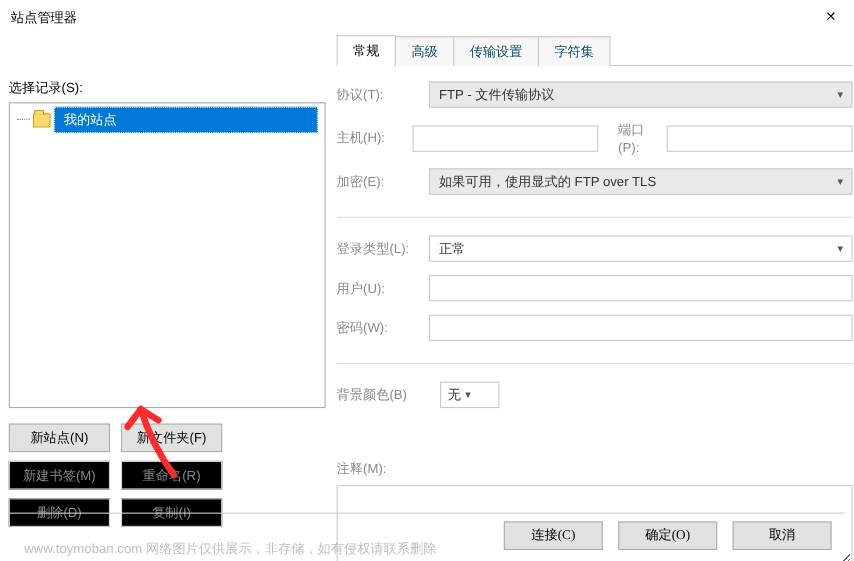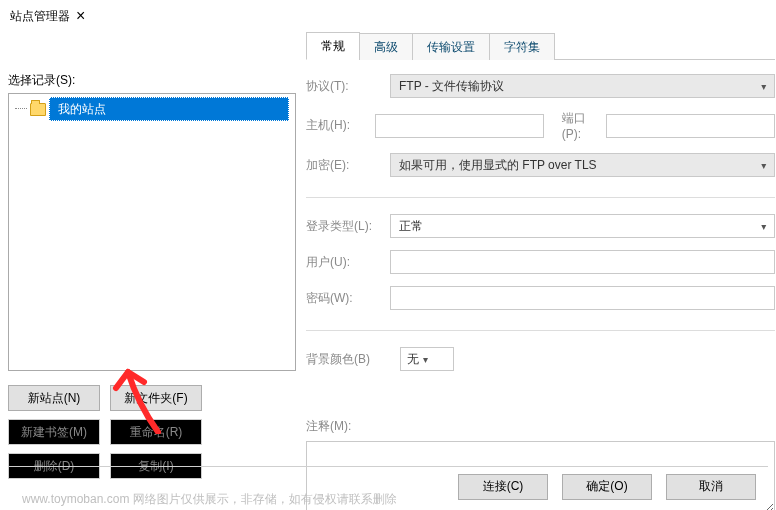--- a/index.html
+++ b/index.html
@@ -1,18 +1,18 @@
 <!DOCTYPE html>
 <html><head>
 <meta charset="utf-8">
 <style>
 * { box-sizing: border-box; font-family: "Microsoft YaHei", "SimSun", Arial, sans-serif; font-size: 12px; }
 body { margin: 0; background: #fff; width: 776px; height: 510px; position: relative; color: #000; }
 
-.titlebar { height: 28px; display: flex; align-items: center; padding: 16px 10px; }
+.titlebar { height: 28px; display: flex; align-items: center; padding: 16px 10px; justify-content: space-between; }
 .titlebar .title { font-size: 12px; }
 .close-btn { font-size: 16px; cursor: pointer; padding: 0 6px; line-height: 1; font-family: Arial; }
 
 .body-area { position: absolute; top: 28px; left: 0; right: 0; bottom: 48px; padding: 6px 8px 0 8px; display: flex; gap: 10px; }
 
 .left-pane { width: 384px; display: flex; flex-direction: column; margin-top: 38px; }
 .select-label { margin-bottom: 4px; }
 .tree { flex: 0 0 278px; border: 1px solid #aaa; background: #fff; padding: 6px; overflow: auto; }
 .tree-node { display: flex; align-items: center; height: 18px; gap: 3px; }
 .dots-line { width: 12px; border-bottom: 1px dotted #888; height: 9px; align-self: flex-start; }
@@ -42,21 +42,21 @@
 .port-lbl { width: auto; margin-left: 8px; }
 .sep { height: 0; border-top: 1px solid #ddd; margin: 8px 0 4px; }
 
 .color-sel { height: 24px; border: 1px solid #c9c9c9; display: flex; align-items: center; padding: 0 6px; width: 54px; gap: 4px; color: #333; }
 .color-sel .chev { font-size: 10px; color: #555; }
 
 .notes { flex: 1; min-height: 72px; border: 1px solid #c9c9c9; background: #fff; }
 .notes-col { flex: 1; display: flex; flex-direction: column; gap: 6px; margin-top: 35px; }
 
 .bottom-bar { position: absolute; left: 8px; right: 8px; bottom: 4px; height: 40px; border-top: 1px solid #cfcfcf; display: flex; align-items: center; justify-content: flex-end; gap: 14px; padding-right: 12px; }
-.bbtn { width: 90px; height: 26px; border: 1px solid #adadad; background: #e1e1e1; display: flex; align-items: center; justify-content: center; cursor: pointer; }
+.bbtn { width: 90px; height: 26px; border: 1px solid #adadad; background: #e1e1e1; display: flex; align-items: center; justify-content: center; cursor: pointer; font-family: Liberation Serif, serif; }
 
 .watermark { position: absolute; left: 22px; bottom: 2px; color: #bfbfbf; font-size: 12px; pointer-events: none; }
 
 .arrow-overlay { position: absolute; left: 108px; top: 354px; width: 60px; height: 80px; pointer-events: none; }
 </style>
 </head>
 <body>
 
 <div class="titlebar">
   <span class="title">站点管理器</span>

